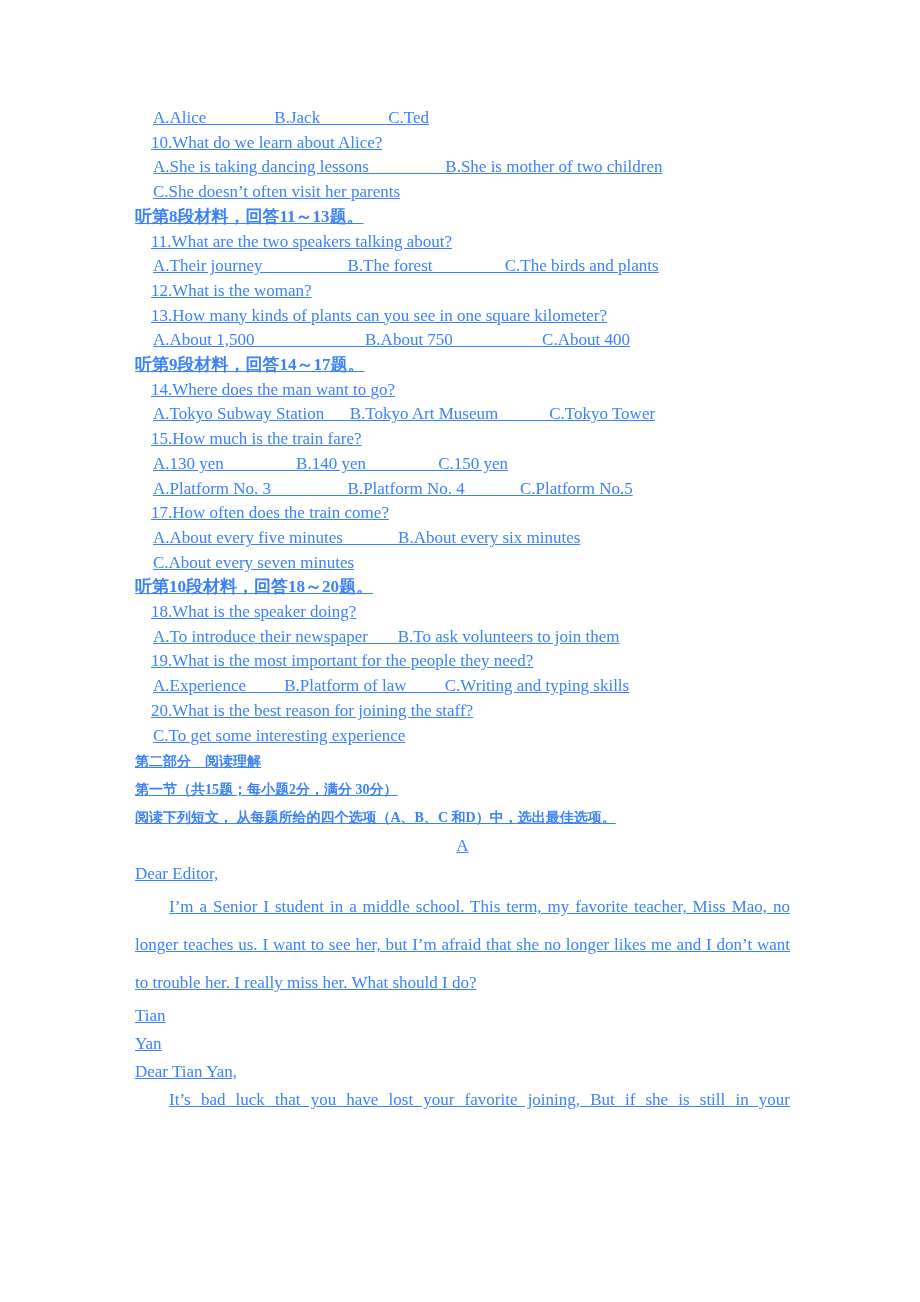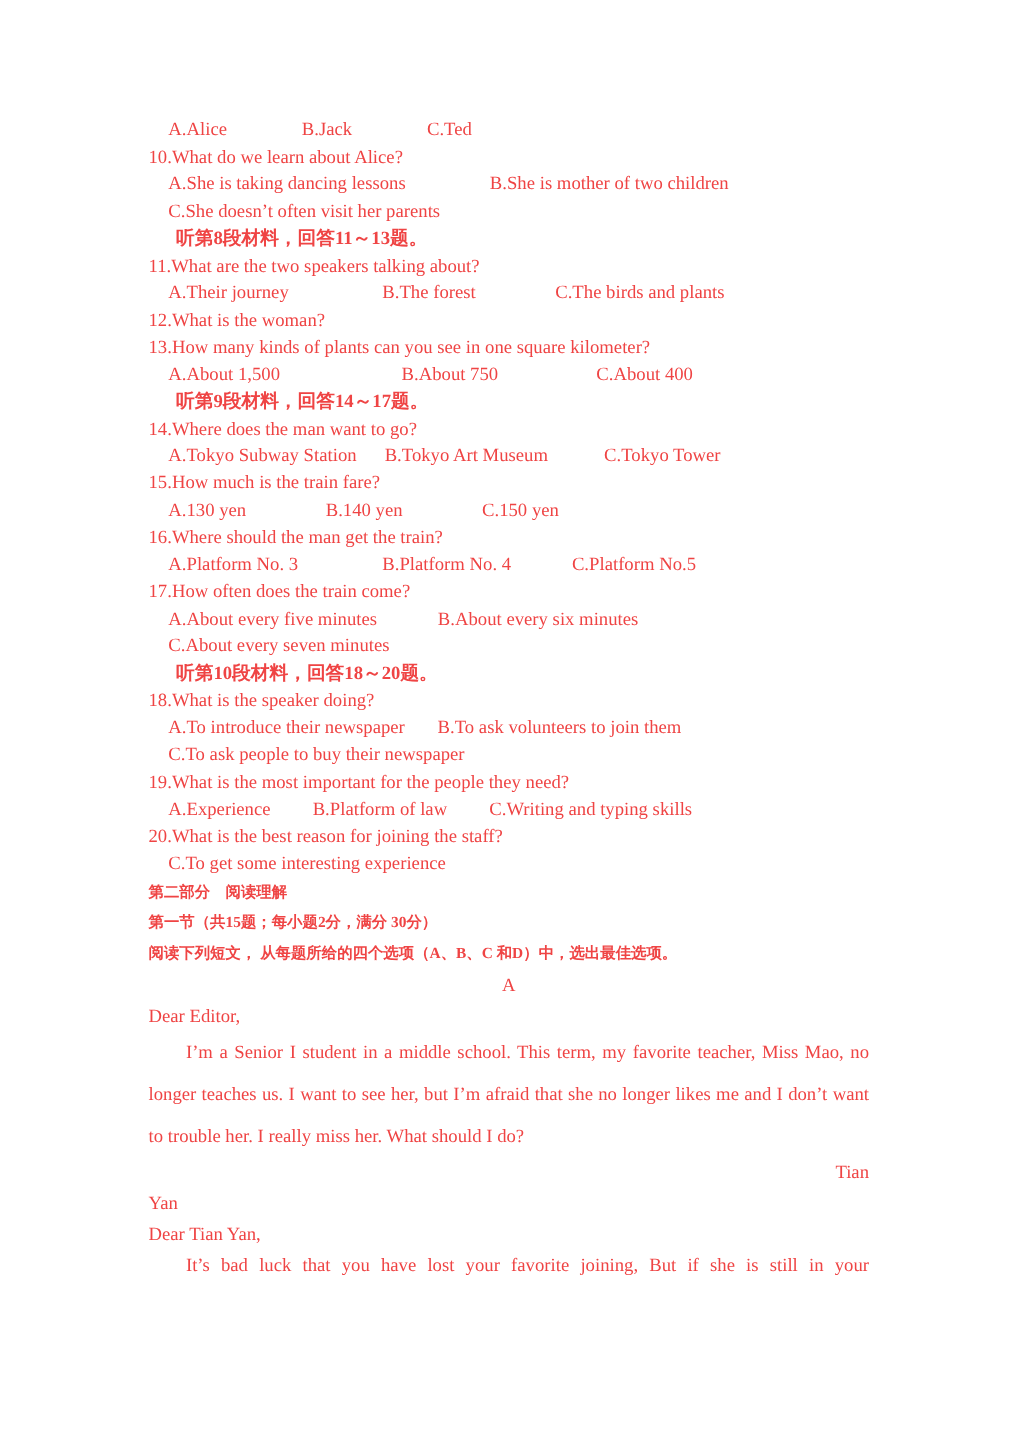--- a/index.html
+++ b/index.html
@@ -9,33 +9,34 @@
   }
   .page {
     position: relative;
     width: 920px;
     height: 1302px;
     background: #ffffff;
     box-sizing: border-box;
     padding: 106px 130px 0 135px;
     font-family: "Liberation Serif", "DejaVu Serif", serif;
     font-size: 17px;
-    color: #ef4444;
+    color: #3b82f6;
     overflow: hidden;
+    text-decoration: underline;
   }
   .line {
     white-space: pre-wrap;
   }
-  .q   { line-height: 24.7px; margin-left: 0; }
+  .q   { line-height: 24.7px; margin-left: 16px; }
   .opt { line-height: 24.7px; margin-left: 18px; }
-  .cn  { line-height: 24.7px; margin-left: 25px; font-weight: bold; }
+  .cn  { line-height: 24.7px; font-weight: bold; }
   .sec { line-height: 28px; font-weight: bold; font-size: 14px; }
   .center { line-height: 28px; text-align: center; white-space: normal; }
   .plain  { line-height: 28px; white-space: normal; }
-  .right  { line-height: 28px; text-align: right; white-space: normal; }
+  .right  { line-height: 28px; text-align: left; white-space: normal; }
   .para {
     line-height: 38px;
     text-align: justify;
     text-indent: 34px;
     white-space: normal;
   }
   .para-stretch {
     line-height: 28px;
     text-align: justify;
     text-align-last: justify;
@@ -55,29 +56,27 @@
     <div class="line q">11.What are the two speakers talking about?</div>
     <div class="line opt">A.Their journey                    B.The forest                 C.The birds and plants</div>
     <div class="line q">12.What is the woman?</div>
     <div class="line q">13.How many kinds of plants can you see in one square kilometer?</div>
     <div class="line opt">A.About 1,500                          B.About 750                     C.About 400</div>
     <div class="line cn">听第9段材料，回答14～17题。</div>
     <div class="line q">14.Where does the man want to go?</div>
     <div class="line opt">A.Tokyo Subway Station      B.Tokyo Art Museum            C.Tokyo Tower</div>
     <div class="line q">15.How much is the train fare?</div>
     <div class="line opt">A.130 yen                 B.140 yen                 C.150 yen</div>
-    <div class="line q">16.Where should the man get the train?</div>
     <div class="line opt">A.Platform No. 3                  B.Platform No. 4             C.Platform No.5</div>
     <div class="line q">17.How often does the train come?</div>
     <div class="line opt">A.About every five minutes             B.About every six minutes</div>
     <div class="line opt">C.About every seven minutes</div>
     <div class="line cn">听第10段材料，回答18～20题。</div>
     <div class="line q">18.What is the speaker doing?</div>
     <div class="line opt">A.To introduce their newspaper       B.To ask volunteers to join them</div>
-    <div class="line opt">C.To ask people to buy their newspaper</div>
     <div class="line q">19.What is the most important for the people they need?</div>
     <div class="line opt">A.Experience         B.Platform of law         C.Writing and typing skills</div>
     <div class="line q">20.What is the best reason for joining the staff?</div>
     <div class="line opt">C.To get some interesting experience</div>
     <div class="line sec">第二部分    阅读理解</div>
     <div class="line sec">第一节（共15题；每小题2分，满分 30分）</div>
     <div class="line sec">阅读下列短文， 从每题所给的四个选项（A、B、C 和D）中，选出最佳选项。</div>
     <div class="line center">A</div>
     <div class="line plain">Dear Editor,</div>
     <div class="line para">I’m a Senior I student in a middle school. This term, my favorite teacher, Miss Mao, no longer teaches us. I want to see her, but I’m afraid that she no longer likes me and I don’t want to trouble her. I really miss her. What should I do?</div>

